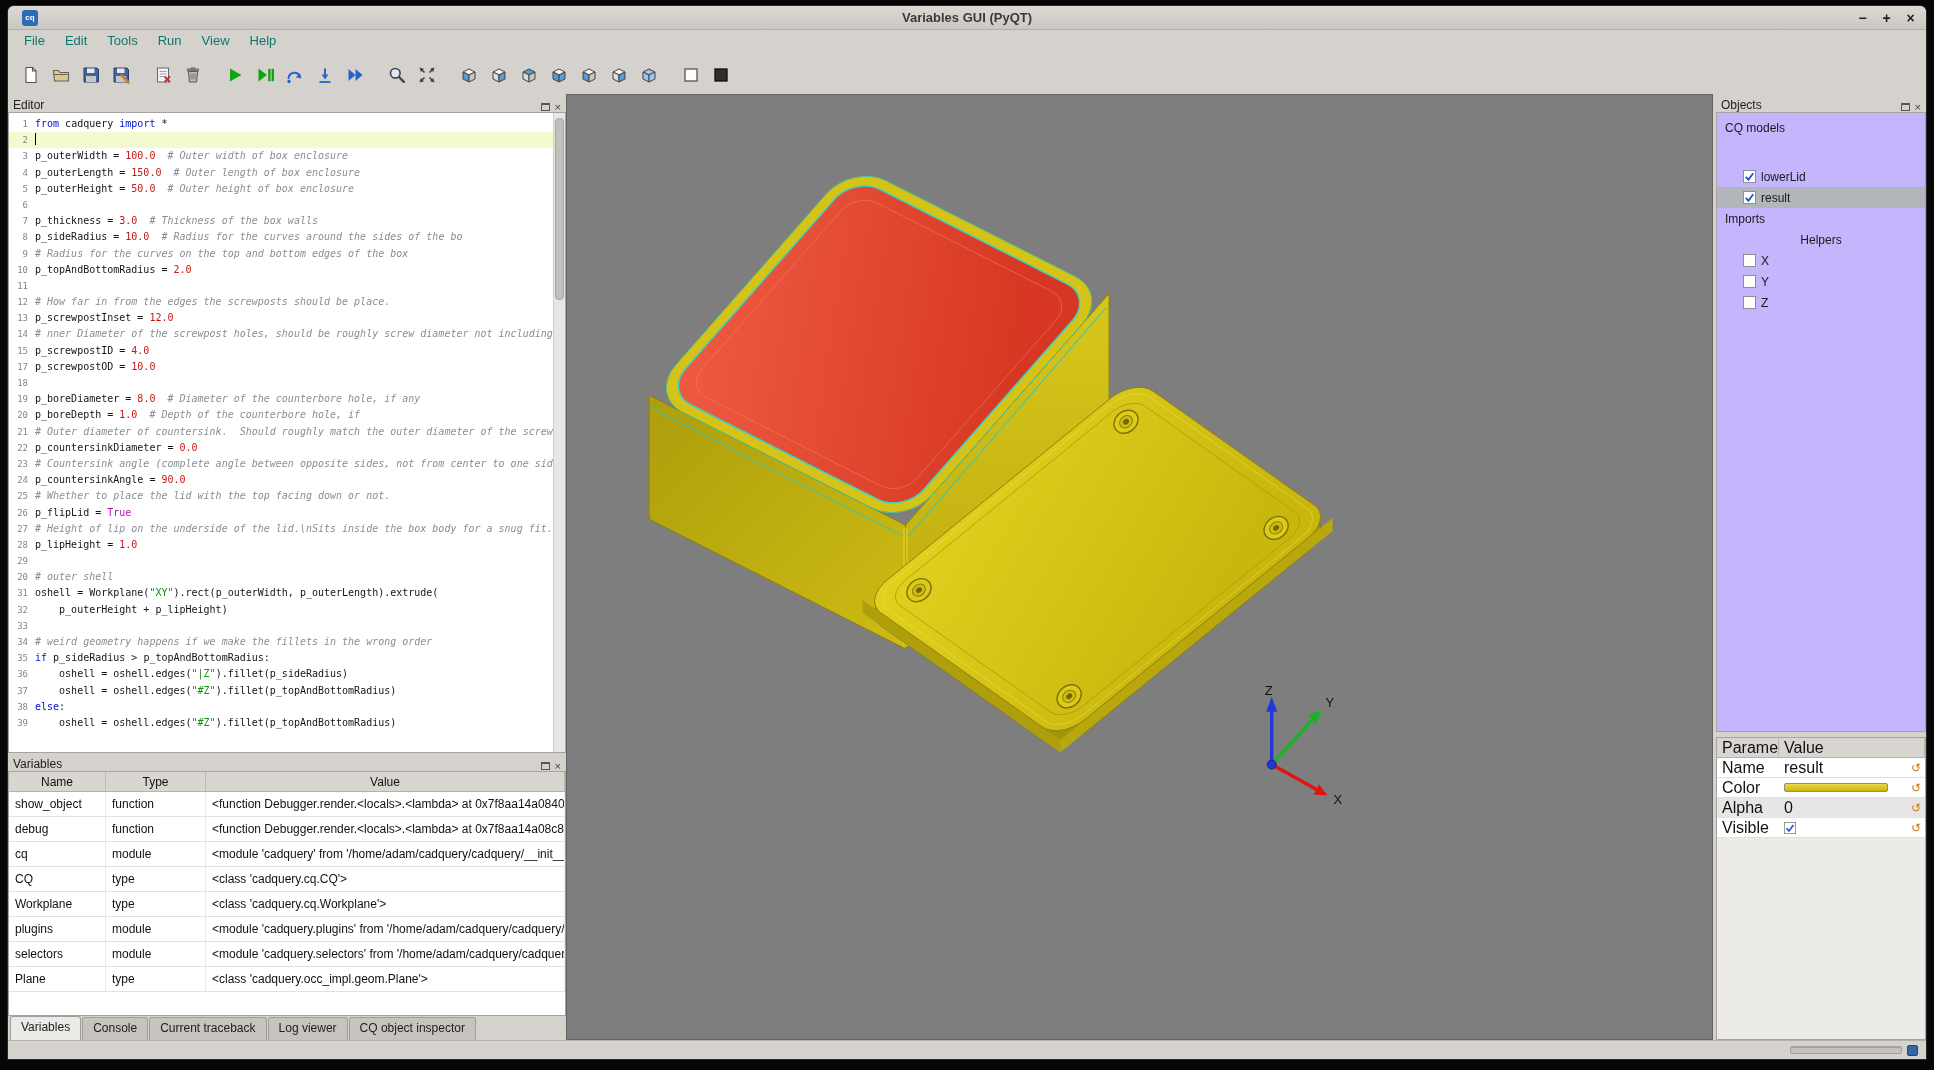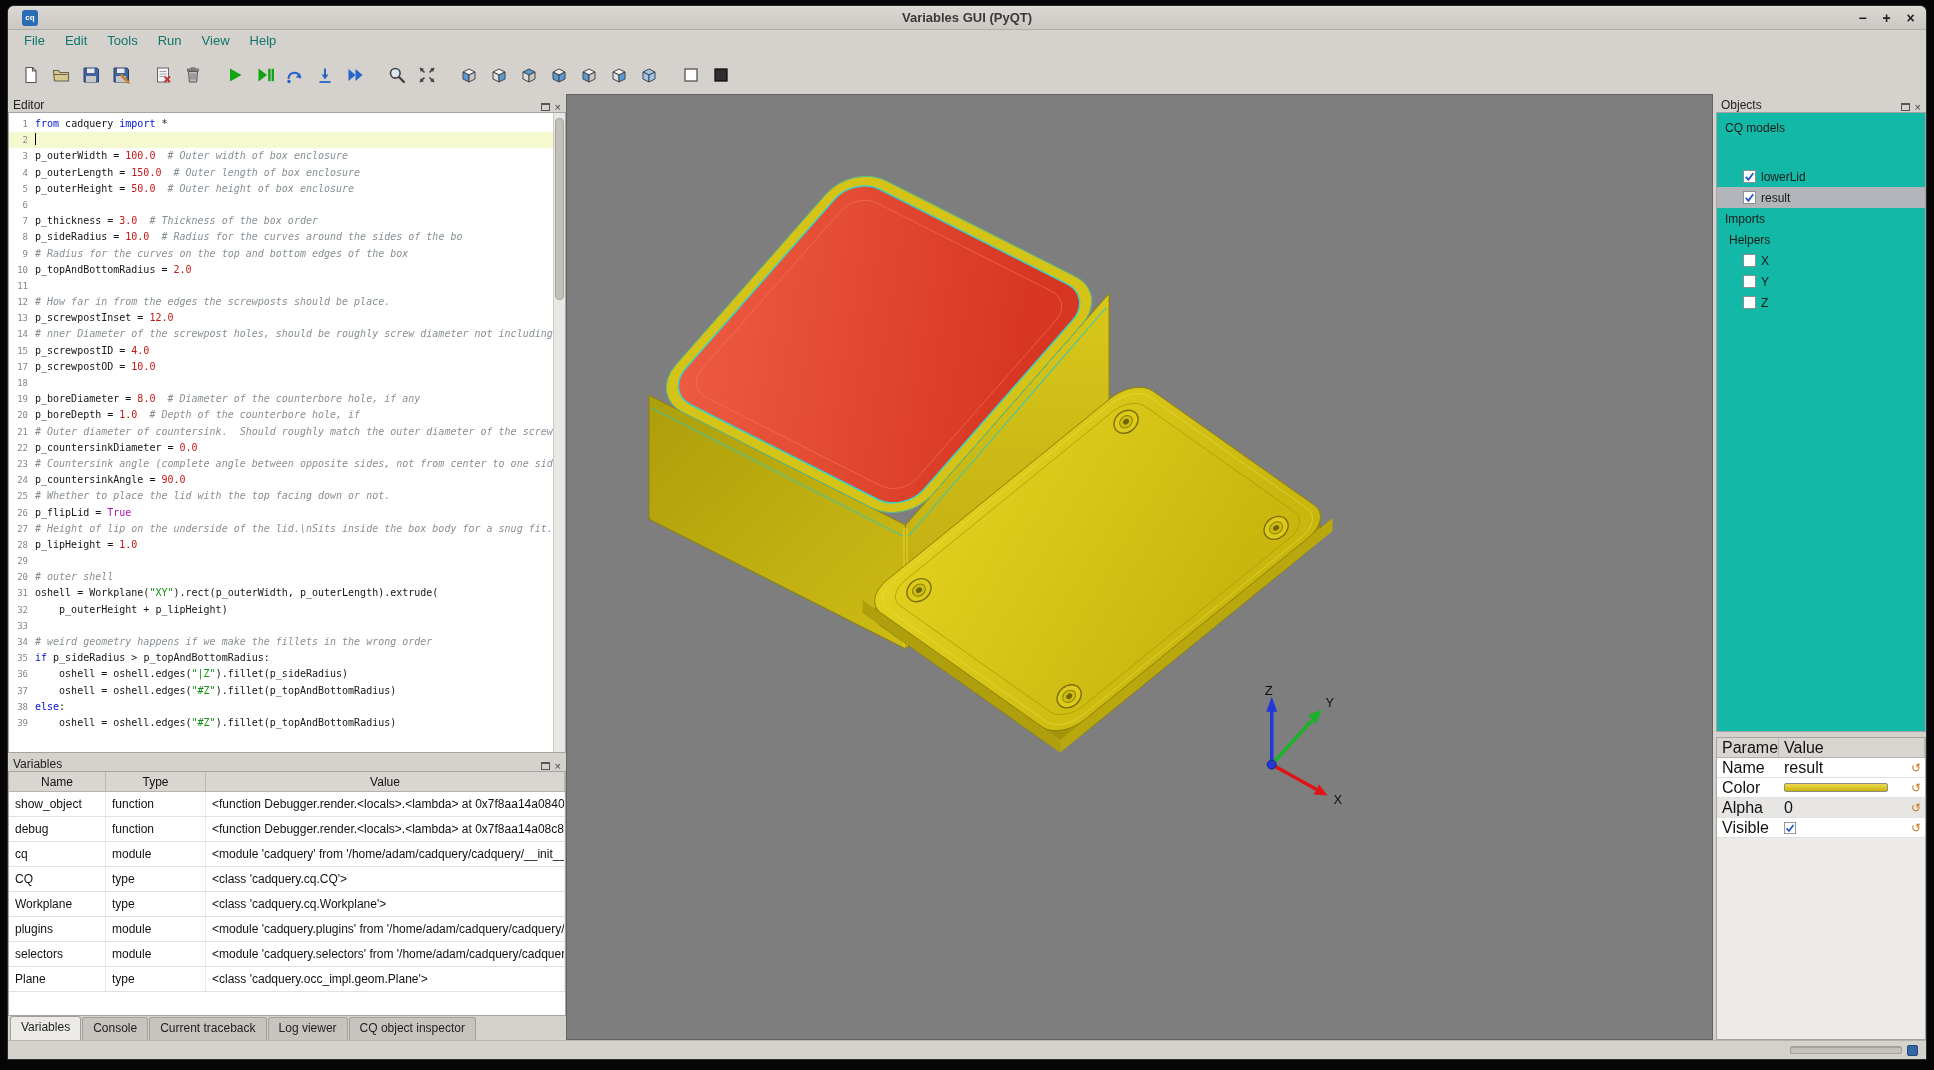--- a/index.html
+++ b/index.html
@@ -53,21 +53,21 @@
   .bottom-tabs{position:absolute;left:0;top:922px;width:558px;height:24px;display:flex;align-items:flex-end;padding-left:2px;gap:1px}
   .tab{font-size:12px;color:#222;padding:3px 10px 4px;background:#c7c3bf;border:1px solid #a29e9a;border-bottom:none;border-radius:3px 3px 0 0;height:23px;white-space:nowrap}
   .tab.active{background:#eceae7;height:24px}
   
   .viewport{position:absolute;left:558px;top:0;width:1147px;height:946px;background:#7e7e7e;border:1px solid #636363}
   .scene{position:absolute;left:0;top:0;width:100%;height:100%}
   .scene text{font-family:"Liberation Sans",sans-serif;font-size:13px;fill:#111}
   
   .right-col{position:absolute;left:1708px;top:0;width:210px;height:946px}
   .objects-panel{position:absolute;left:0;top:0;width:210px;height:638px}
-  .objects-body{height:620px;background:#14b8a6;border:1px solid #a7a3a0;padding-top:4px;overflow:hidden}
+  .objects-body{height:620px;background:#c4b5fd;border:1px solid #a7a3a0;padding-top:4px;overflow:hidden}
   .tree-row{height:21px;display:flex;align-items:center;gap:5px;font-size:12px;color:#1a1a1a}
   .tree-row.selected{background:#b2b6ba}
   .cb{display:flex}
   .cb svg{display:block}
   .params-panel{position:absolute;left:0;top:643px;width:210px;height:303px;background:#ecebe8;border:1px solid #a7a3a0;overflow:hidden}
   .phead{display:flex;height:20px;background:#d9d6d2;border-bottom:1px solid #b5b1ad}
   .pcell{font-size:16px;line-height:20px;padding:0 5px;overflow:hidden;white-space:nowrap;color:#111}
   .ph0{width:62px;flex:none}.ph1{flex:1}
   .phead .pcell{border-right:1px solid #bcb8b4}
   .prow{display:flex;height:20px;background:#fff;border-bottom:1px solid #e3e1de;align-items:center}
@@ -323,21 +323,21 @@
             </span>
           </div>
           <div class="editor-body">
             <div id="code">
                 <div class="code-line"><span class="ln">1</span><span class="ctext"><span class="tk-k">from</span><span class="tk-p"> cadquery </span><span class="tk-k">import</span><span class="tk-p"> *</span></span></div>
                 <div class="code-line current"><span class="ln">2</span><span class="ctext"><span class="caret"></span></span></div>
                 <div class="code-line"><span class="ln">3</span><span class="ctext"><span class="tk-p">p_outerWidth = </span><span class="tk-n">100.0</span><span class="tk-c">  # Outer width of box enclosure</span></span></div>
                 <div class="code-line"><span class="ln">4</span><span class="ctext"><span class="tk-p">p_outerLength = </span><span class="tk-n">150.0</span><span class="tk-c">  # Outer length of box enclosure</span></span></div>
                 <div class="code-line"><span class="ln">5</span><span class="ctext"><span class="tk-p">p_outerHeight = </span><span class="tk-n">50.0</span><span class="tk-c">  # Outer height of box enclosure</span></span></div>
                 <div class="code-line"><span class="ln">6</span><span class="ctext"></span></div>
-                <div class="code-line"><span class="ln">7</span><span class="ctext"><span class="tk-p">p_thickness = </span><span class="tk-n">3.0</span><span class="tk-c">  # Thickness of the box order</span></span></div>
+                <div class="code-line"><span class="ln">7</span><span class="ctext"><span class="tk-p">p_thickness = </span><span class="tk-n">3.0</span><span class="tk-c">  # Thickness of the box walls</span></span></div>
                 <div class="code-line"><span class="ln">8</span><span class="ctext"><span class="tk-p">p_sideRadius = </span><span class="tk-n">10.0</span><span class="tk-c">  # Radius for the curves around the sides of the bo</span></span></div>
                 <div class="code-line"><span class="ln">9</span><span class="ctext"><span class="tk-c"># Radius for the curves on the top and bottom edges of the box</span></span></div>
                 <div class="code-line"><span class="ln">10</span><span class="ctext"><span class="tk-p">p_topAndBottomRadius = </span><span class="tk-n">2.0</span></span></div>
                 <div class="code-line"><span class="ln">11</span><span class="ctext"></span></div>
                 <div class="code-line"><span class="ln">12</span><span class="ctext"><span class="tk-c"># How far in from the edges the screwposts should be place.</span></span></div>
                 <div class="code-line"><span class="ln">13</span><span class="ctext"><span class="tk-p">p_screwpostInset = </span><span class="tk-n">12.0</span></span></div>
                 <div class="code-line"><span class="ln">14</span><span class="ctext"><span class="tk-c"># nner Diameter of the screwpost holes, should be roughly screw diameter not including threads</span></span></div>
                 <div class="code-line"><span class="ln">15</span><span class="ctext"><span class="tk-p">p_screwpostID = </span><span class="tk-n">4.0</span></span></div>
                 <div class="code-line"><span class="ln">17</span><span class="ctext"><span class="tk-p">p_screwpostOD = </span><span class="tk-n">10.0</span></span></div>
                 <div class="code-line"><span class="ln">18</span><span class="ctext"></span></div>
@@ -549,21 +549,21 @@
                   <svg viewBox="0 0 14 14" width="13" height="13">
                     <rect x="0.5" y="0.5" width="13" height="13" fill="#fff" stroke="#8a8a8a"></rect>
                     <path d="M3 7.5l2.8 3L11 3.5" fill="none" stroke="#2458c8" stroke-width="2"></path>
                   </svg>
                 </span>
                 <span class="tree-label">result</span>
               </div>
               <div class="tree-row" style="padding-left: 8px;">
                 <span class="tree-label">Imports</span>
               </div>
-              <div class="tree-row" style="padding-left: 12px;">
+              <div class="tree-row" style="padding-left: 0; justify-content: center;">
                 <span class="tree-label">Helpers</span>
               </div>
               <div class="tree-row" style="padding-left: 26px;">
                 <span class="cb">
                   <svg viewBox="0 0 14 14" width="13" height="13">
                     <rect x="0.5" y="0.5" width="13" height="13" fill="#fff" stroke="#8a8a8a"></rect>
                   </svg>
                 </span>
                 <span class="tree-label">X</span>
               </div>

